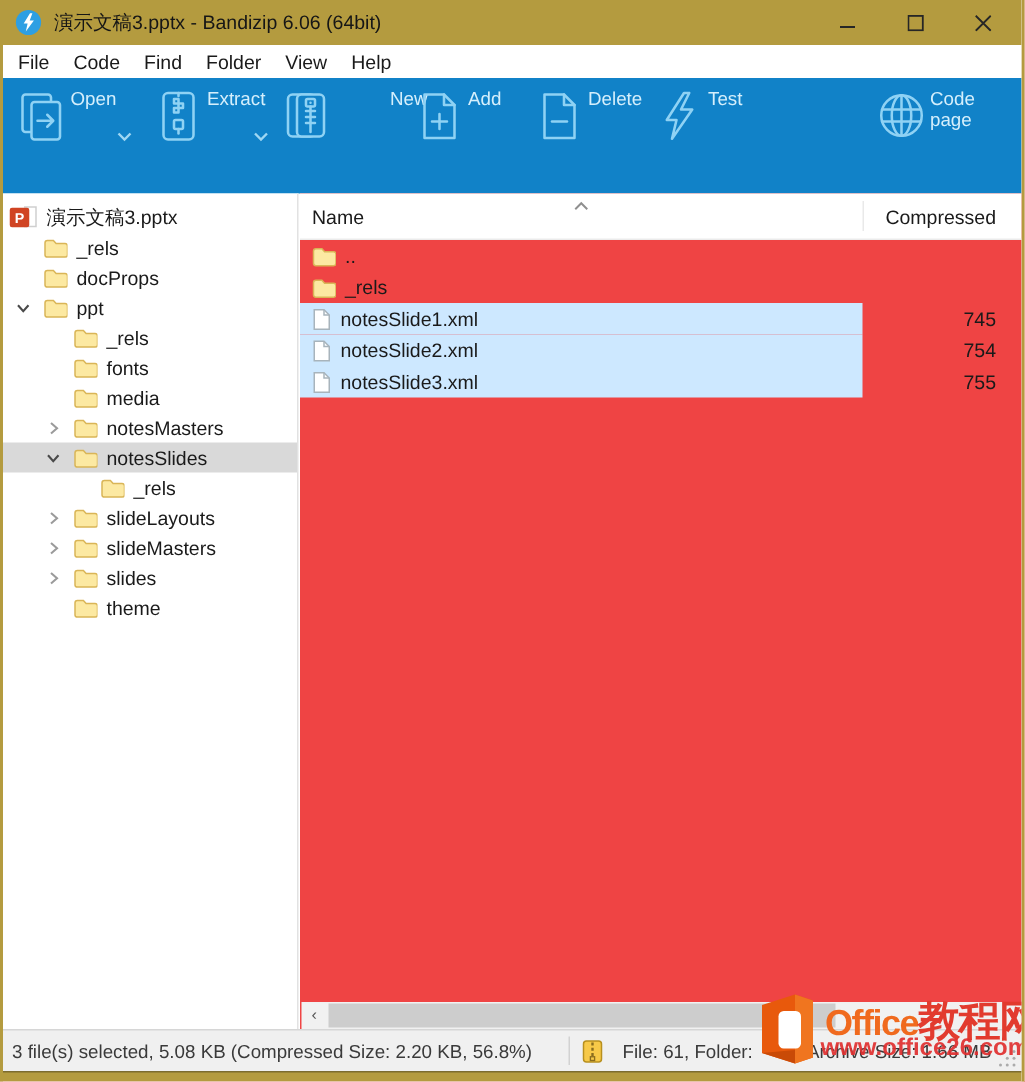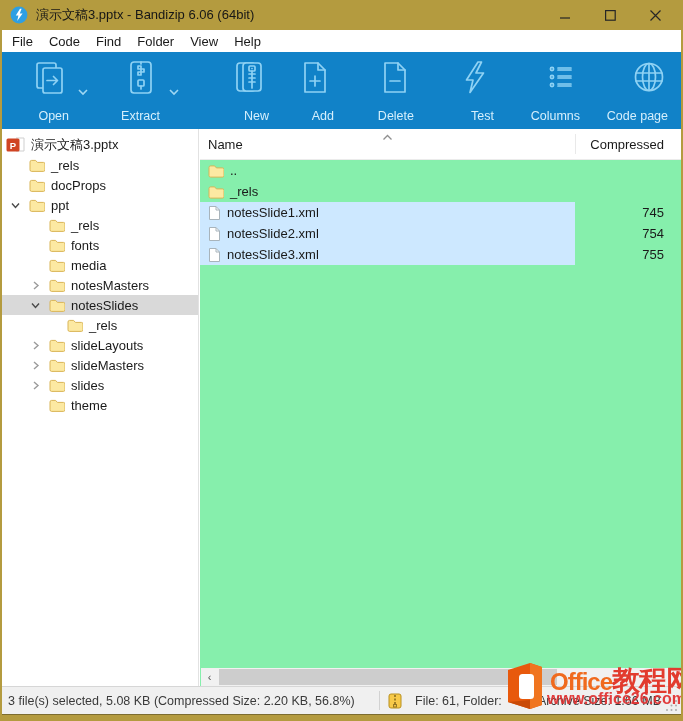--- a/index.html
+++ b/index.html
@@ -16,37 +16,37 @@
   .win-controls { position:absolute; right:3px; top:0; height:30px; display:flex; }
   .win-btn { width:45px; height:30px; display:flex; align-items:center; justify-content:center; }
 
   
   .menubar { position:absolute; top:30px; left:0; right:0; height:22px; background:#fff;
              display:flex; align-items:center; font-size:13px; color:#1a1a1a; padding-left:2px; }
   .menu-item { padding:0 8px; height:100%; display:flex; align-items:center; cursor:default; }
 
   
   .toolbar { position:absolute; top:52px; left:0; right:0; height:77px; background:#1182c8; }
-  .tb-btn { position:absolute; top:7px; height:64px; display:flex; flex-direction:column;
-            align-items:flex-end; justify-content:space-between; color:#d5effc; font-size:12.5px; }
+  .tb-btn { position:absolute; top:7px; height:64px; display:flex; 
+            align-items:flex-start; justify-content:space-between; color:#d5effc; font-size:12.5px; }
   .tb-btn svg { stroke:#8fd2f4; fill:none; stroke-width:1.7; stroke-linecap:round; stroke-linejoin:round; }
   .tb-chev { position:absolute; top:30px; }
   .tb-chev svg { stroke:#9fd7f3; fill:none; stroke-width:1.6; }
 
   
   .tree { position:absolute; top:129px; left:0; width:197px; bottom:35px; background:#fff;
           border-right:1px solid #e2e2e2; padding-top:6px; font-size:13px; color:#1a1a1a; overflow:hidden; }
   .tree-row { height:20px; display:flex; align-items:center; white-space:nowrap; }
   .tree-row.selected { background:#d9d9d9; }
   .lvl0 { padding-left:4px; } .lvl1 { padding-left:8px; } .lvl2 { padding-left:28px; } .lvl3 { padding-left:65px; }
   .chev { width:11px; height:11px; margin-right:8px; flex:0 0 auto; display:flex; align-items:center; }
   .chev.none { visibility:hidden; }
   .tree-row .icon { margin-right:6px; flex:0 0 auto; display:flex; }
 
-  .list { position:absolute; top:129px; left:198px; right:0; bottom:35px; background:#86efac; font-size:13px; color:#1a1a1a; }
+  .list { position:absolute; top:129px; left:198px; right:0; bottom:35px; background:#ef4444; font-size:13px; color:#1a1a1a; }
   .list-header { position:relative; height:31px; border-bottom:1px solid #ebebeb; background:#fff; }
   .col-name-h { position:absolute; left:8px; top:8px; }
   .col-comp-h { position:absolute; right:17px; top:8px; }
   .col-sep { position:absolute; left:375px; top:5px; bottom:5px; width:1px; background:#e9e9e9; }
   .sort-chev { position:absolute; left:182px; top:0px; }
   .list-row { position:relative; height:21px; }
   .name-cell { position:absolute; left:0; top:0; bottom:0; width:375px; display:flex; align-items:center; padding-left:8px; }
   .list-row.selected .name-cell { background:#cde8ff; }
   .comp-cell { position:absolute; left:375px; right:17px; top:0; bottom:0; display:flex;
                align-items:center; justify-content:flex-end;padding-left:44px; }
@@ -150,21 +150,21 @@
         </svg>
       </span>
       <span>Extract</span>
     </div>
     <span class="tb-chev" style="left:167px;">
       <svg width="10" height="7" viewBox="0 0 10 7">
           <polyline points="1,1 5,5 9,1"></polyline>
         </svg>
     </span>
 
-    <div class="tb-btn" style="left:207px; width:60px;">
+    <div class="tb-btn" style="left:184px; width:60px;gap:36px;">
       <span>
         <svg width="38" height="38" viewBox="0 0 38 38">
           <rect x="6" y="4" width="18" height="28" rx="3"></rect>
           <rect x="12" y="4" width="18" height="28" rx="3" fill="#1182c8"></rect>
           <rect x="18" y="7" width="6" height="5" rx="1"></rect>
           <path d="M21 9.5 h0.01 M21 12 v17 M18 15 h6 M18 19 h6 M18 23 h6"></path>
         </svg>
       </span>
       <span>New</span>
     </div>
@@ -193,31 +193,20 @@
 
     <div class="tb-btn" style="left:432px; width:60px;">
       <span>
         <svg width="38" height="38" viewBox="0 0 38 38">
           <path d="M22 3 L10.5 21 h6.5 L14 33.5 L27.5 14 h-7.5 L25.5 3 z"></path>
         </svg>
       </span>
       <span>Test</span>
     </div>
 
-    <div class="tb-btn" style="left:504px; width:74px;">
-      <span>
-        <svg width="38" height="38" viewBox="0 0 38 38">
-          <circle cx="10" cy="10" r="1.6"></circle>
-            <circle cx="10" cy="18" r="1.6"></circle>
-            <circle cx="10" cy="26" r="1.6"></circle>
-          <path d="M16 9 h13 M16 11 h13 M16 17 h13 M16 19 h13 M16 25 h13 M16 27 h13"></path>
-        </svg>
-      </span>
-      <span>Columns</span>
-    </div>
 
     <div class="tb-btn" style="left:580px; width:86px;">
       <span>
         <svg width="38" height="38" viewBox="0 0 38 38">
           <circle cx="19" cy="18" r="13.5"></circle>
           <ellipse cx="19" cy="18" rx="6.5" ry="13.5"></ellipse>
           <path d="M6 14 h26 M6 22 h26 M19 4.5 v27"></path>
         </svg>
       </span>
       <span>Code page</span>

